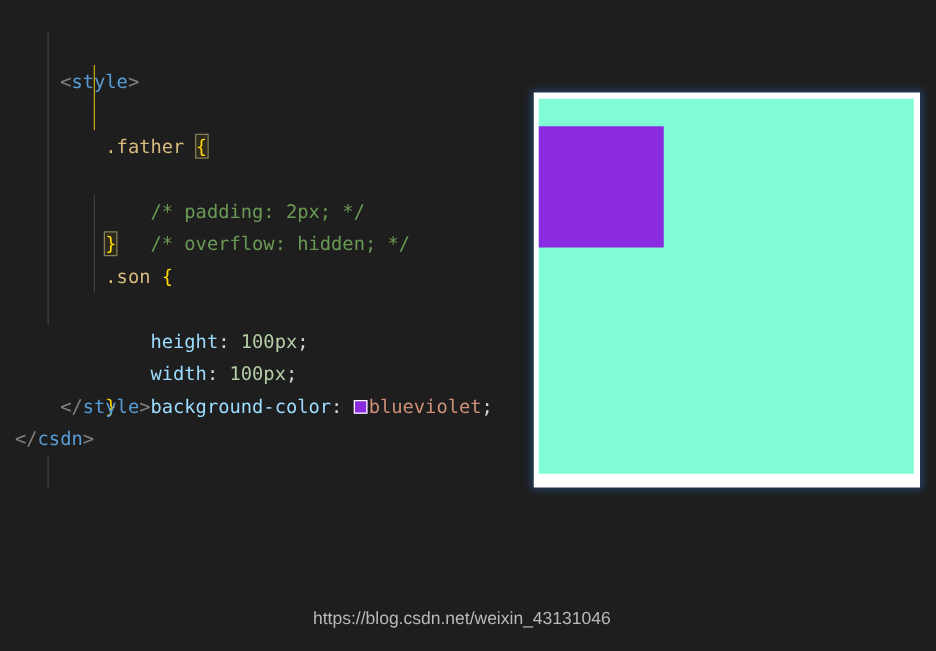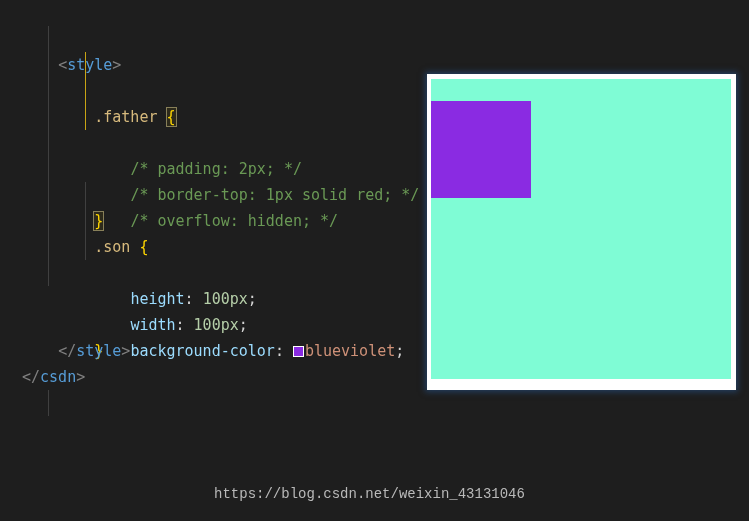--- a/index.html
+++ b/index.html
@@ -11,21 +11,21 @@
     height: 521px;
     background: #1e1e1e;
     font-family: "DejaVu Sans Mono", "Liberation Mono", monospace;
     overflow: hidden;
     position: relative;
   }
 
   
   #editor {
     position: absolute;
-    left: 14px;
+    left: 4px;
     top: 0;
     width: 592px;
     height: 521px;
     background: #1e1e1e;
   }
 
   .code-line {
     position: relative;
     height: 26px;
     line-height: 26px;
@@ -123,21 +123,21 @@
 
   
   #watermark {
     position: absolute;
     left: 0;
     top: 486px;
     width: 749px;
     text-align: center;
     padding-right: 10px;
     box-sizing: border-box;
-    font-family: Liberation Mono, monospace;
+    font-family: Liberation Sans, sans-serif;
     font-size: 14px;
     color: #b9b9b9;
     z-index: 30;
   }
 </style>
 </head>
 <body>
 
 <div id="editor">
 
@@ -152,25 +152,20 @@
 
 
 
 
   <div class="code-line">
     <span class="guide g1"></span>
     <span class="guide g2 active"></span>
     <span class="code-text">            <span class="comment">/* padding: 2px; */</span></span>
   </div>
 
-  <div class="code-line">
-    <span class="guide g1"></span>
-    <span class="guide g2 active"></span>
-    <span class="code-text">            <span class="comment">/* border-top: 1px solid red; */</span></span>
-  </div>
 
   <div class="code-line">
     <span class="guide g1"></span>
     <span class="guide g2 active"></span>
     <span class="code-text">            <span class="comment">/* overflow: hidden; */</span></span>
   </div>
 
 
   <div class="code-line">
     <span class="guide g1"></span>

